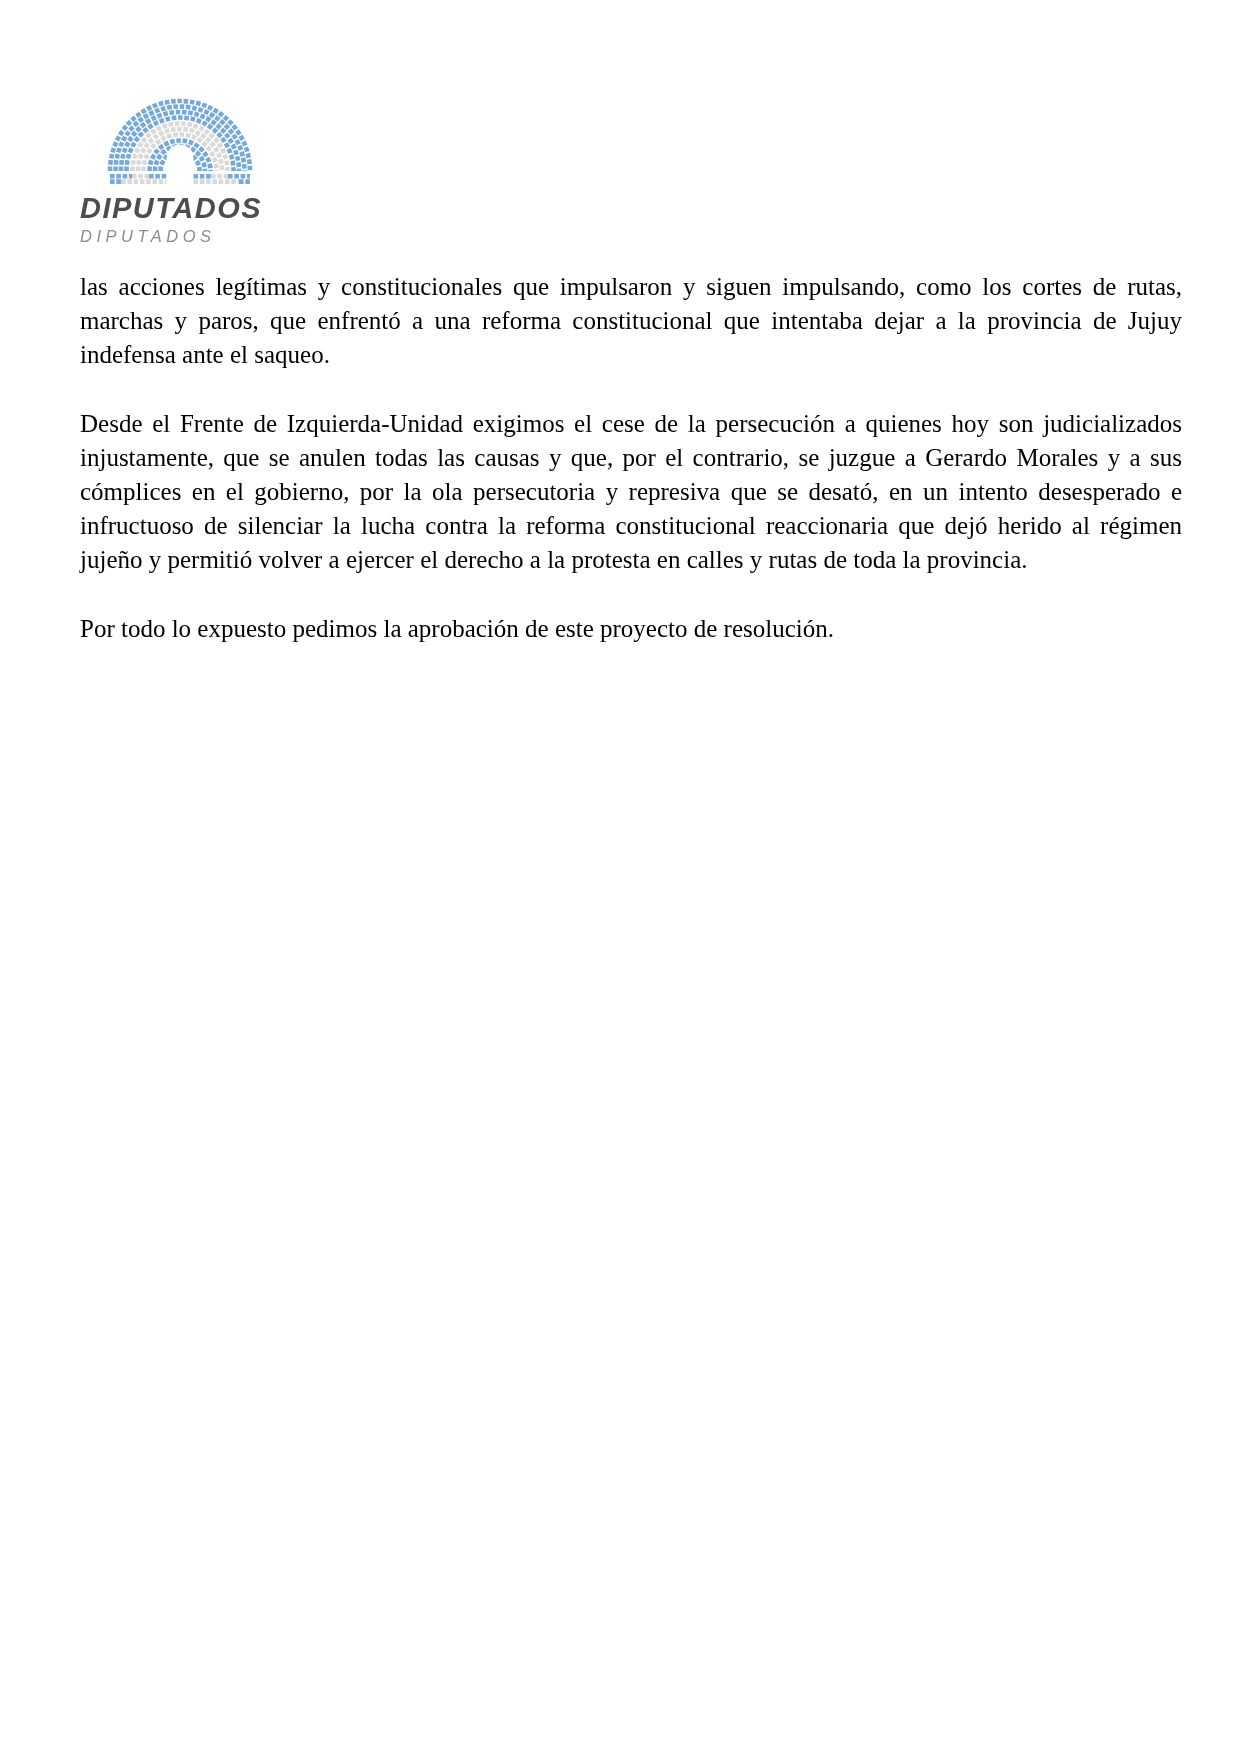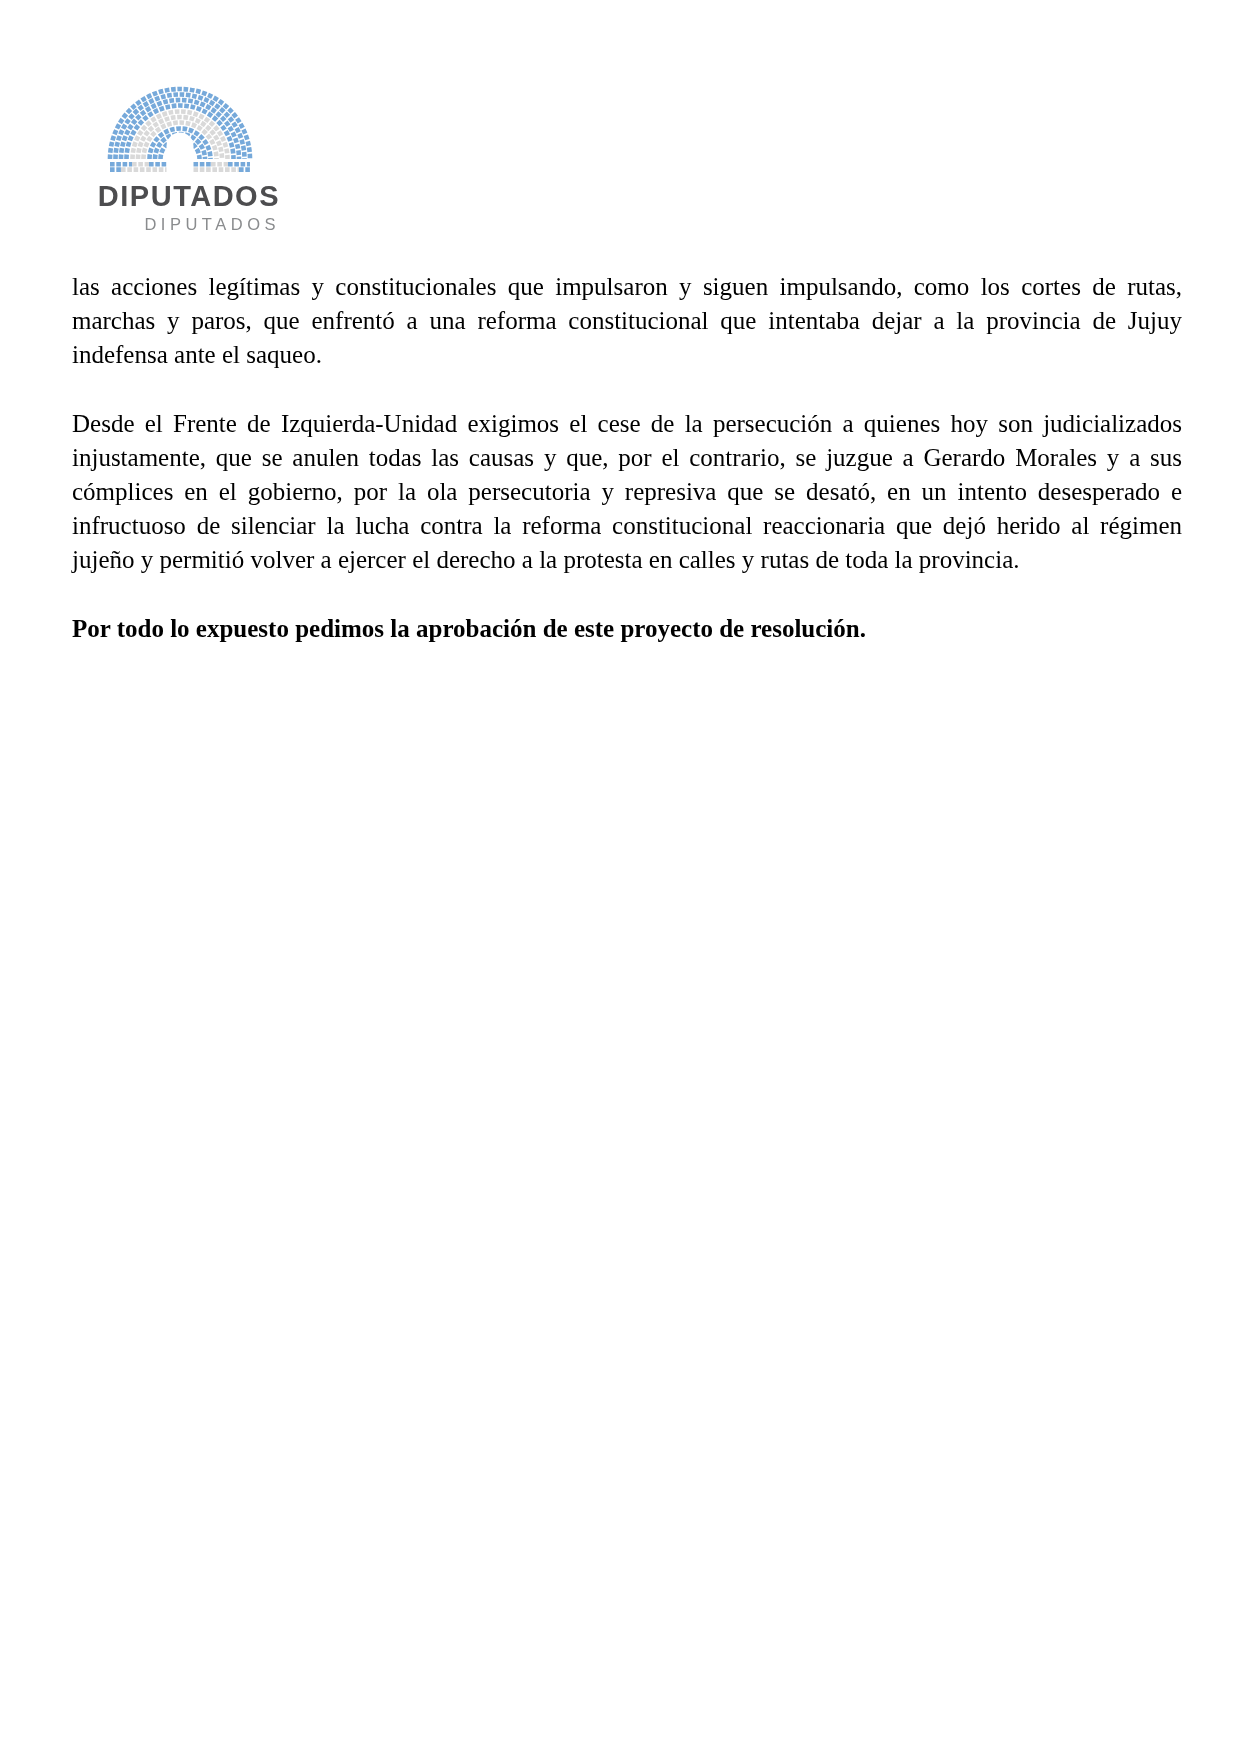--- a/index.html
+++ b/index.html
@@ -8,23 +8,24 @@
     position: relative;
     width: 1241px;
     height: 1755px;
     background: #ffffff;
     overflow: hidden;
     font-family: "Liberation Serif", serif;
   }
   .logo-block {
     position: absolute;
     left: 80px;
-    top: 66px;
+    top: 78px;
     width: 200px;
-    text-align: right;
+    text-align: left;
+    font-style: italic;
   }
   .hemicycle { display: block; margin: 0 auto; }
   .logo-title {
     margin-top: 7px;
     font-family: "Liberation Sans", sans-serif;
     font-weight: 700;
     font-size: 29px;
     letter-spacing: 1.5px;
     color: #4d4d4f;
     white-space: nowrap;
@@ -33,31 +34,31 @@
     margin-top: 2px;
     font-family: "Liberation Sans", sans-serif;
     font-weight: 400;
     font-size: 16.5px;
     letter-spacing: 4.5px;
     color: #8a8c8e;
     white-space: nowrap;
   }
   .doc-text {
     position: absolute;
-    left: 72px;
+    left: 80px;
     right: 59px;
     top: 270px;
     font-family: "Liberation Serif", serif;
     font-size: 25px;
     line-height: 34px;
     color: #000000;
     text-align: justify;
   }
   .doc-text p { margin: 0 0 35px 0; }
-  .doc-text p:last-child { margin-bottom: 0; font-weight: bold; }
+  .doc-text p:last-child { margin-bottom: 0; }
 </style>
 </head>
 <body>
 
 <div class="page" style="background: rgb(255, 255, 255);">
 
   <div class="logo-block">
     <svg class="hemicycle" width="190" height="107" viewBox="0 0 190 107" xmlns="http://www.w3.org/2000/svg">
         <path d="M 25 93 A 70 70 0 0 1 165 93" fill="none" stroke="#76a9da" stroke-width="4.6" stroke-dasharray="4.6 1.7"></path>
         <path d="M 30.5 93 A 64.5 64.5 0 0 1 159.5 93" fill="none" stroke="#76a9da" stroke-width="4.6" stroke-dasharray="4.6 1.7"></path>

